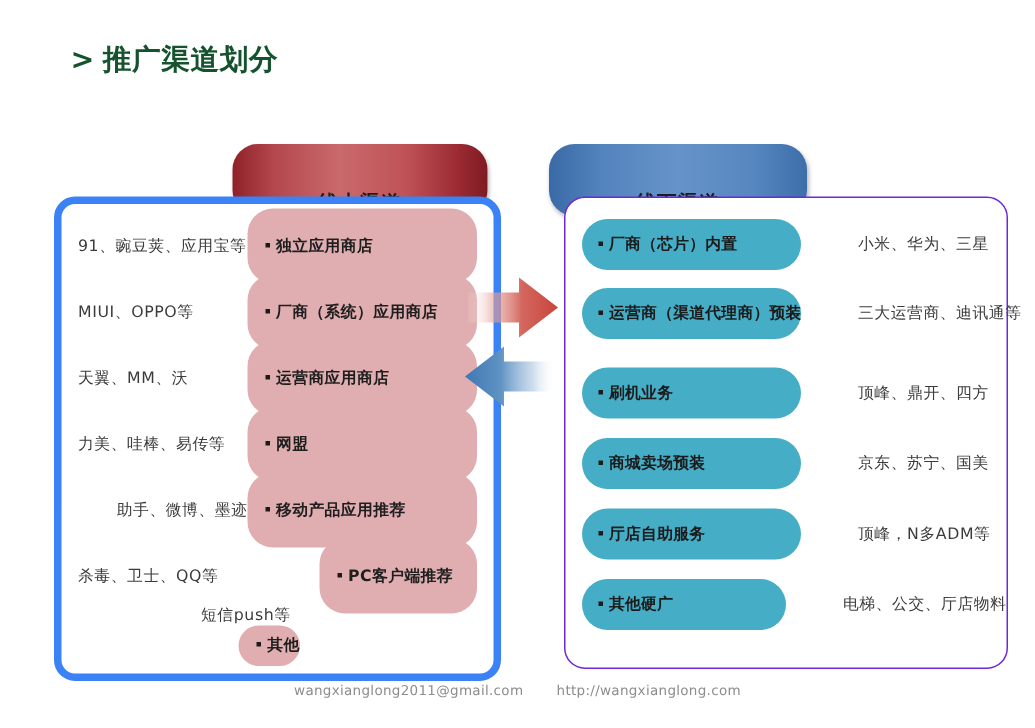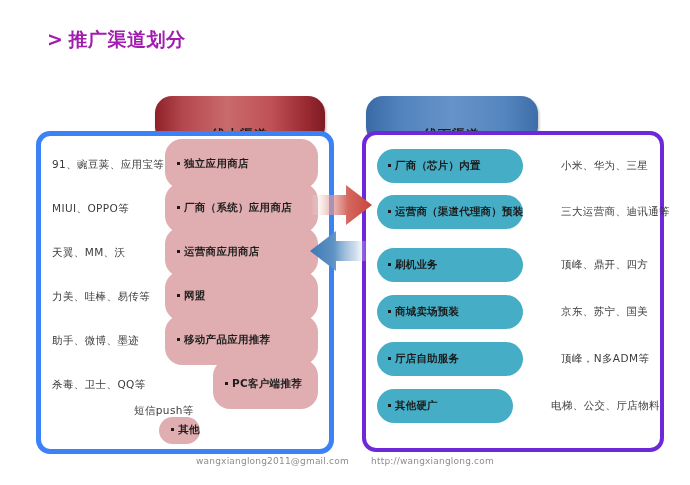--- a/index.html
+++ b/index.html
@@ -15,21 +15,21 @@
     font-family: "DejaVu Sans", "Liberation Sans", sans-serif;
   }
 
   
   #slide-title {
     position: absolute;
     left: 47px;
     top: 27px;
     font-size: 19px;
     font-weight: bold;
-    color: #a21caf;
+    color: #14532d;
     letter-spacing: 0.5px;
     white-space: nowrap;
   }
   #slide-title .chev {
     font-weight: bold;
     margin-right: 5px;
   }
 
   
   .header-pill {
@@ -69,25 +69,25 @@
     background: #ffffff;
   }
   #panel-online {
     left: 36px;
     top: 131px;
     width: 288px;
     height: 313px;
     border: 5px solid #3b82f6;
   }
   #panel-offline {
-    left: 362px;
+    left: 376px;
     top: 131px;
     width: 294px;
     height: 313px;
-    border: 4px solid #6d28d9;
+    border: 1px solid #6d28d9;
   }
 
   
   .row {
     position: absolute;
     left: 0;
     width: 100%;
     height: 40px;
     display: flex;
     align-items: center;
@@ -231,21 +231,21 @@
   </div>
 
   <div class="row row-online" style="top:140px;">
     <div class="example">力美、哇棒、易传等</div>
     <div class="pill">
       <span class="bullet"></span>
       <span>网盟</span>
     </div>
   </div>
 
-  <div class="row row-online" style="top:184px;">
+  <div class="row row-online" style="top:184px;text-align:right;">
     <div class="example">助手、微博、墨迹</div>
     <div class="pill">
       <span class="bullet"></span>
       <span>移动产品应用推荐</span>
     </div>
   </div>
 
   <div class="row row-online" style="top:228px;gap:48px;">
     <div class="example">杀毒、卫士、QQ等</div>
     <div class="pill">

